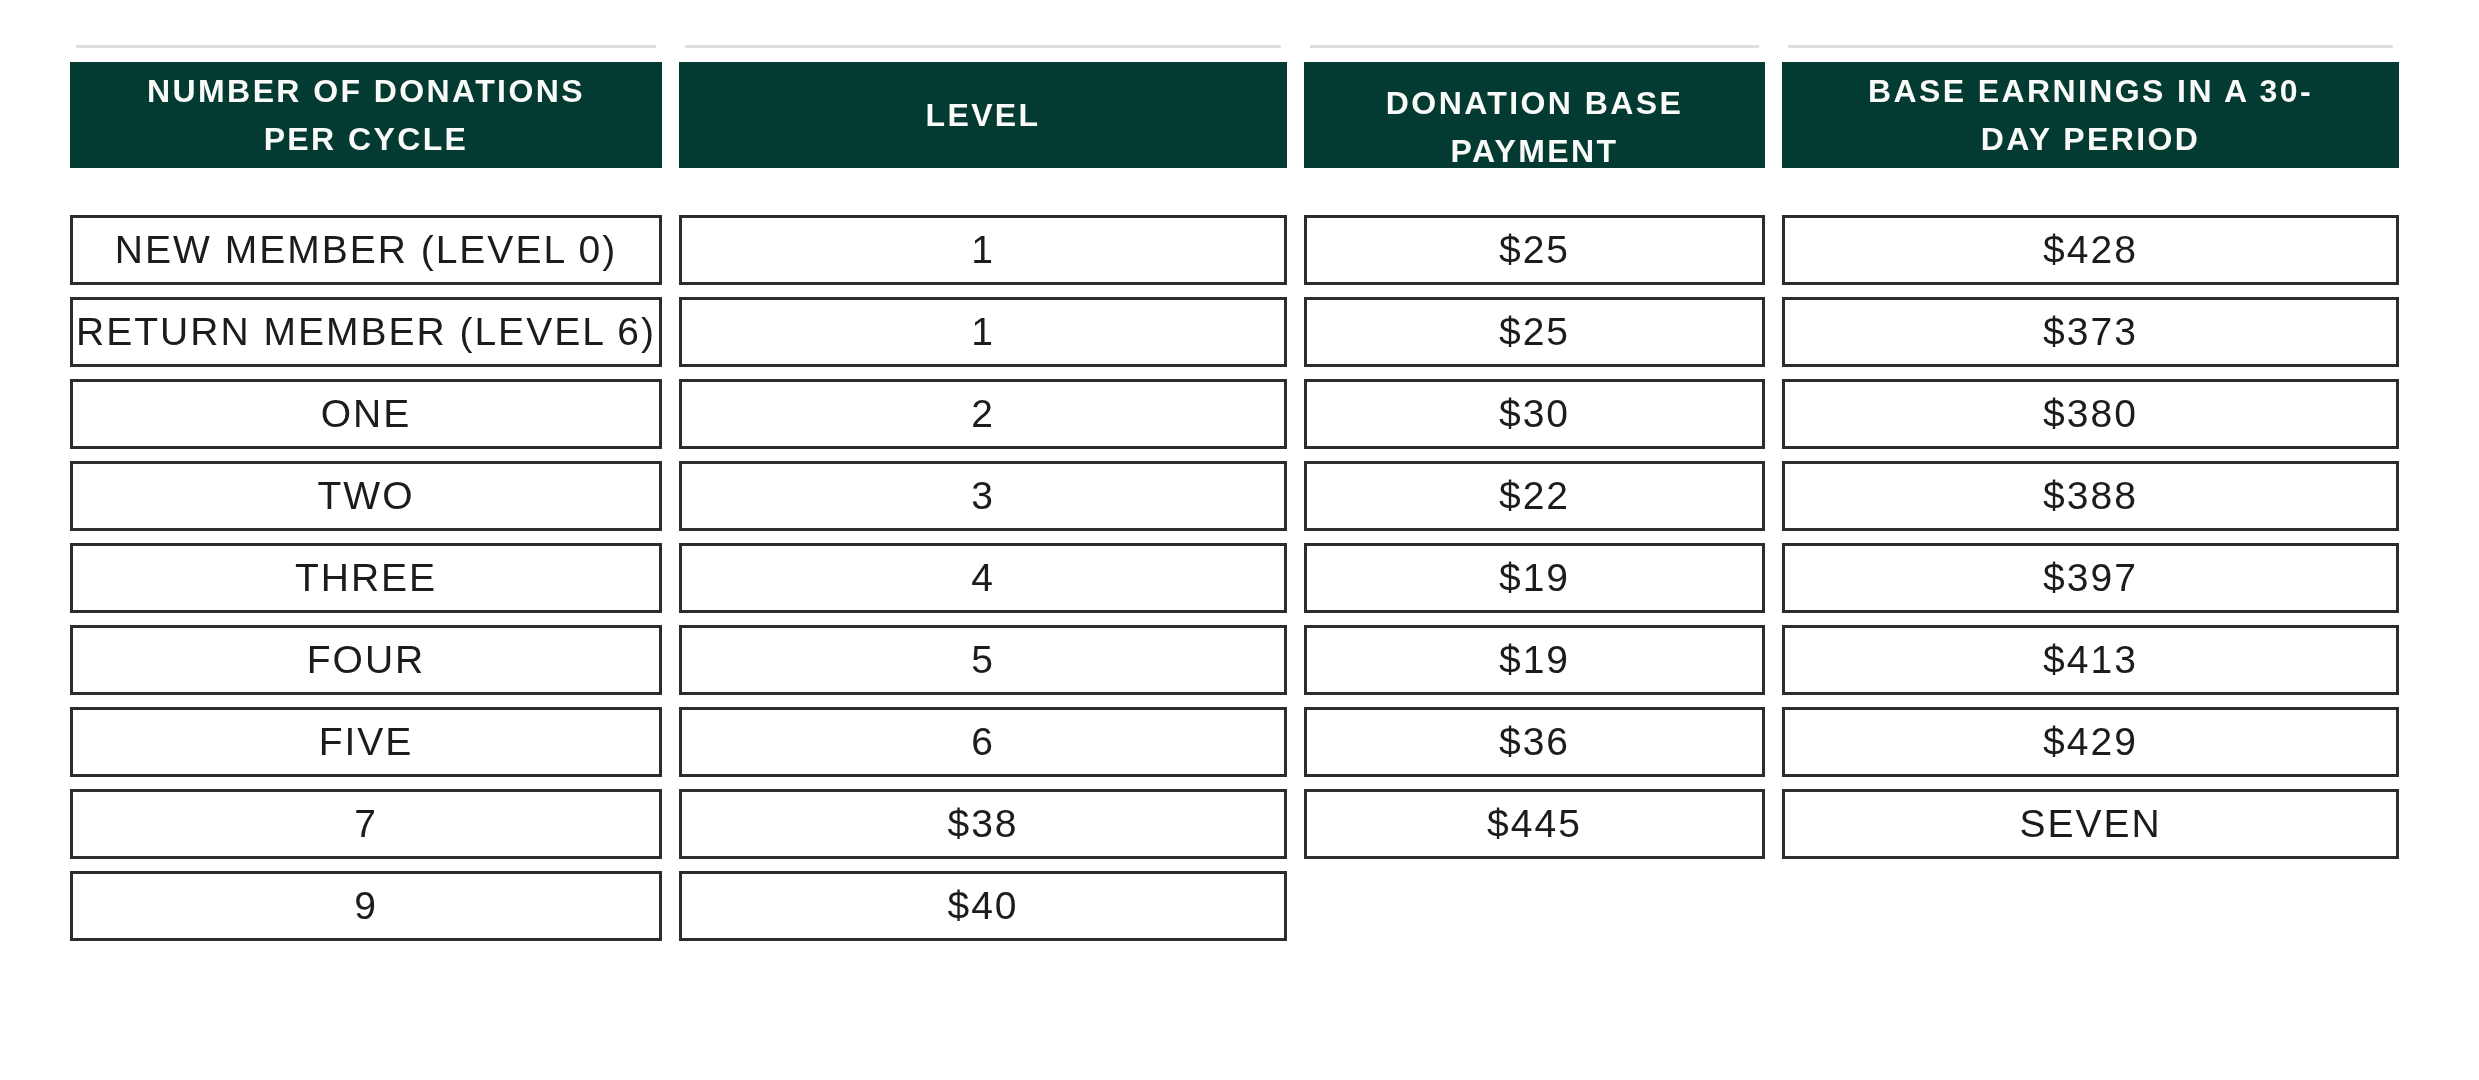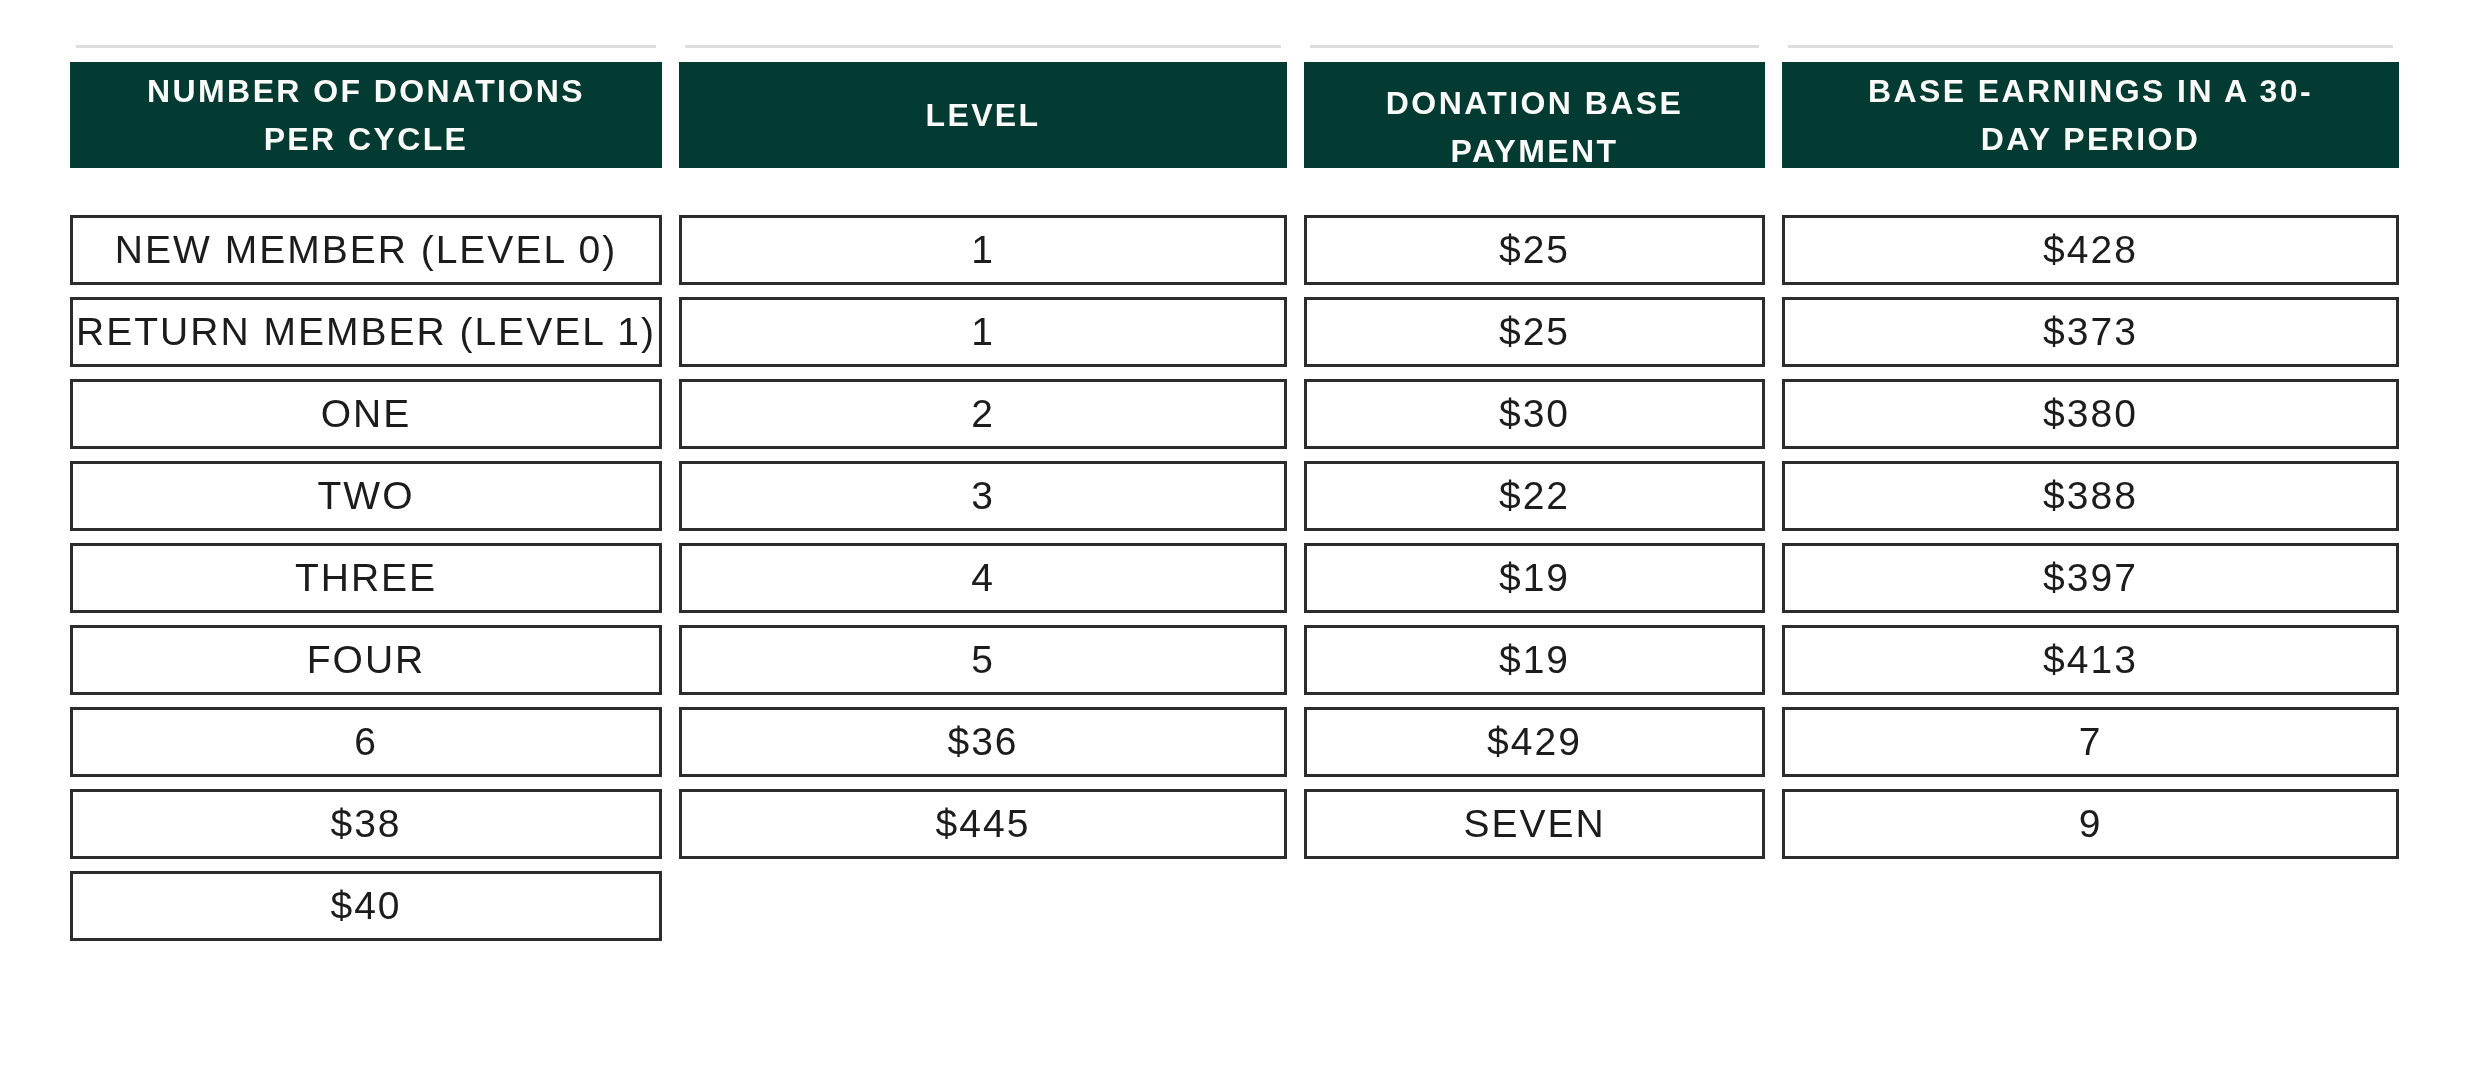--- a/index.html
+++ b/index.html
@@ -98,21 +98,21 @@
       </div>
     </div>
 
     <div class="grid body-grid">
 
       <div class="cell">NEW MEMBER (LEVEL 0)</div>
       <div class="cell">1</div>
       <div class="cell">$25</div>
       <div class="cell">$428</div>
 
-      <div class="cell">RETURN MEMBER (LEVEL 1)</div>
+      <div class="cell">RETURN MEMBER (LEVEL 6)</div>
       <div class="cell">1</div>
       <div class="cell">$25</div>
       <div class="cell">$373</div>
 
       <div class="cell">ONE</div>
       <div class="cell">2</div>
       <div class="cell">$30</div>
       <div class="cell">$380</div>
 
       <div class="cell">TWO</div>
@@ -123,20 +123,21 @@
       <div class="cell">THREE</div>
       <div class="cell">4</div>
       <div class="cell">$19</div>
       <div class="cell">$397</div>
 
       <div class="cell">FOUR</div>
       <div class="cell">5</div>
       <div class="cell">$19</div>
       <div class="cell">$413</div>
 
+      <div class="cell">FIVE</div>
       <div class="cell">6</div>
       <div class="cell">$36</div>
       <div class="cell">$429</div>
 
       <div class="cell">7</div>
       <div class="cell">$38</div>
       <div class="cell">$445</div>
 
       <div class="cell">SEVEN</div>
       <div class="cell">9</div>

